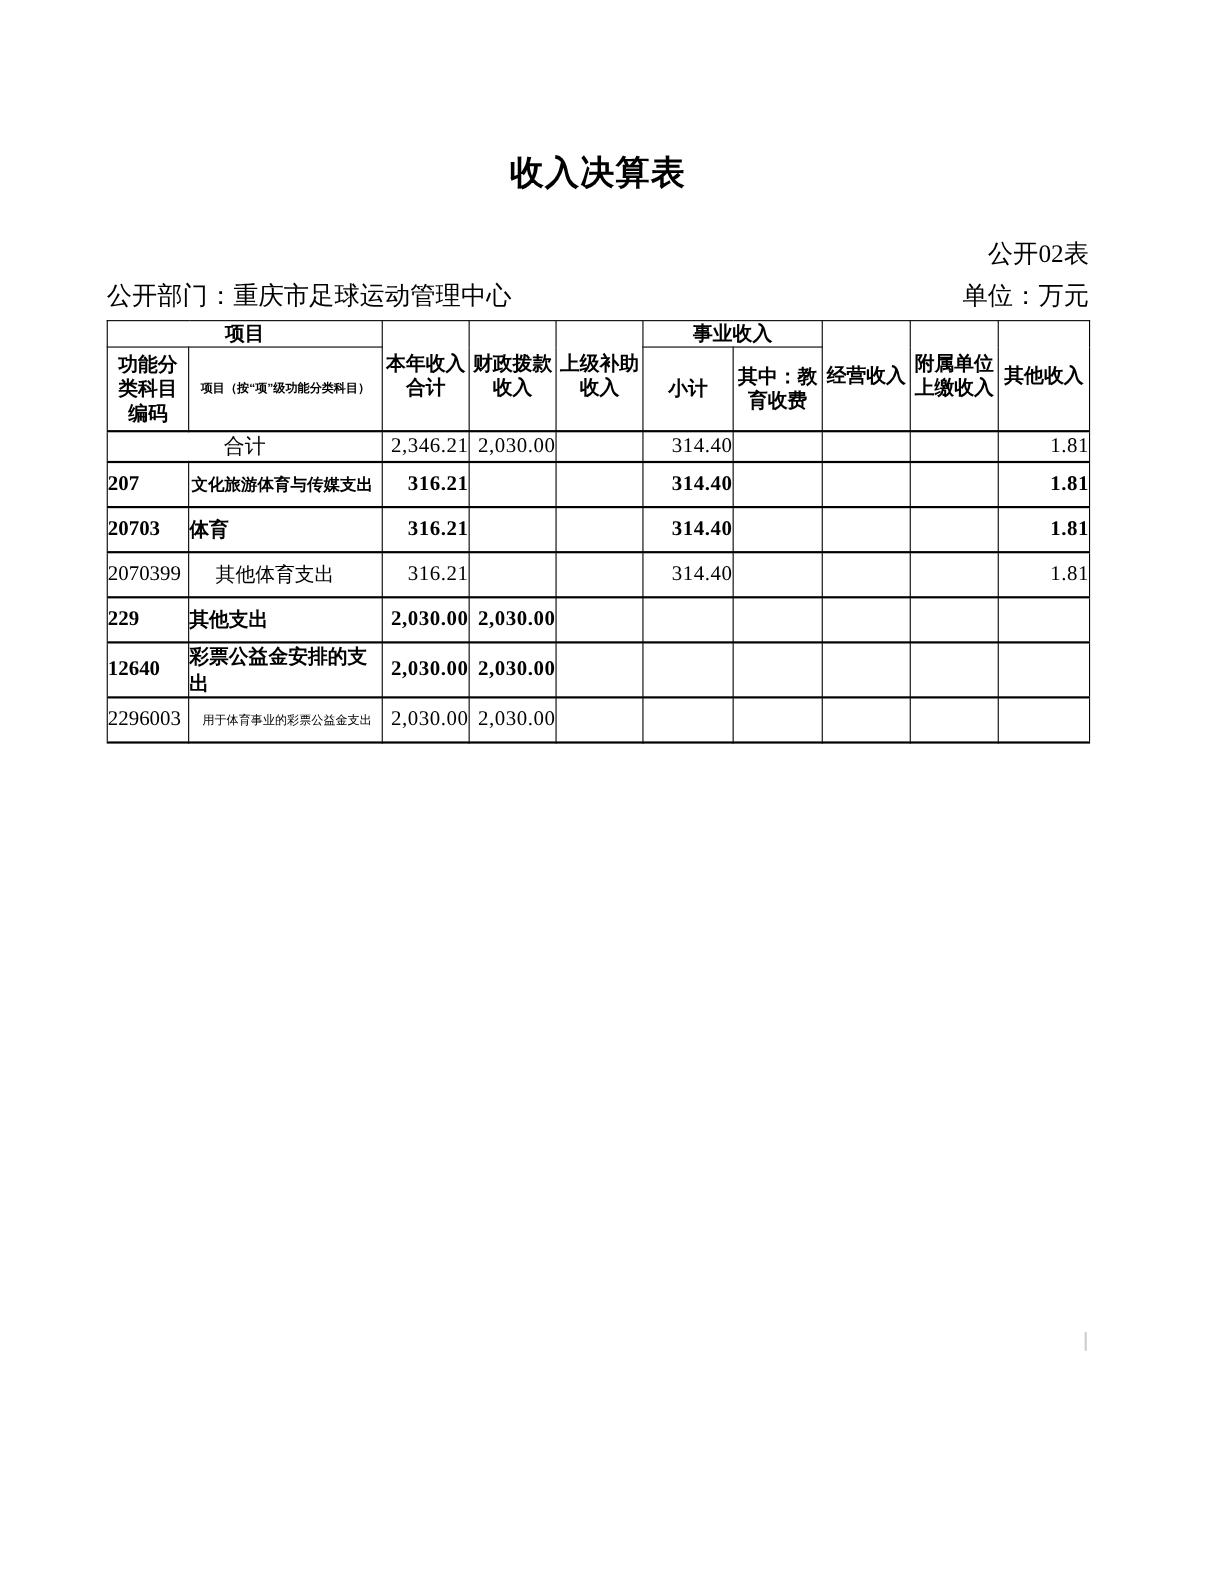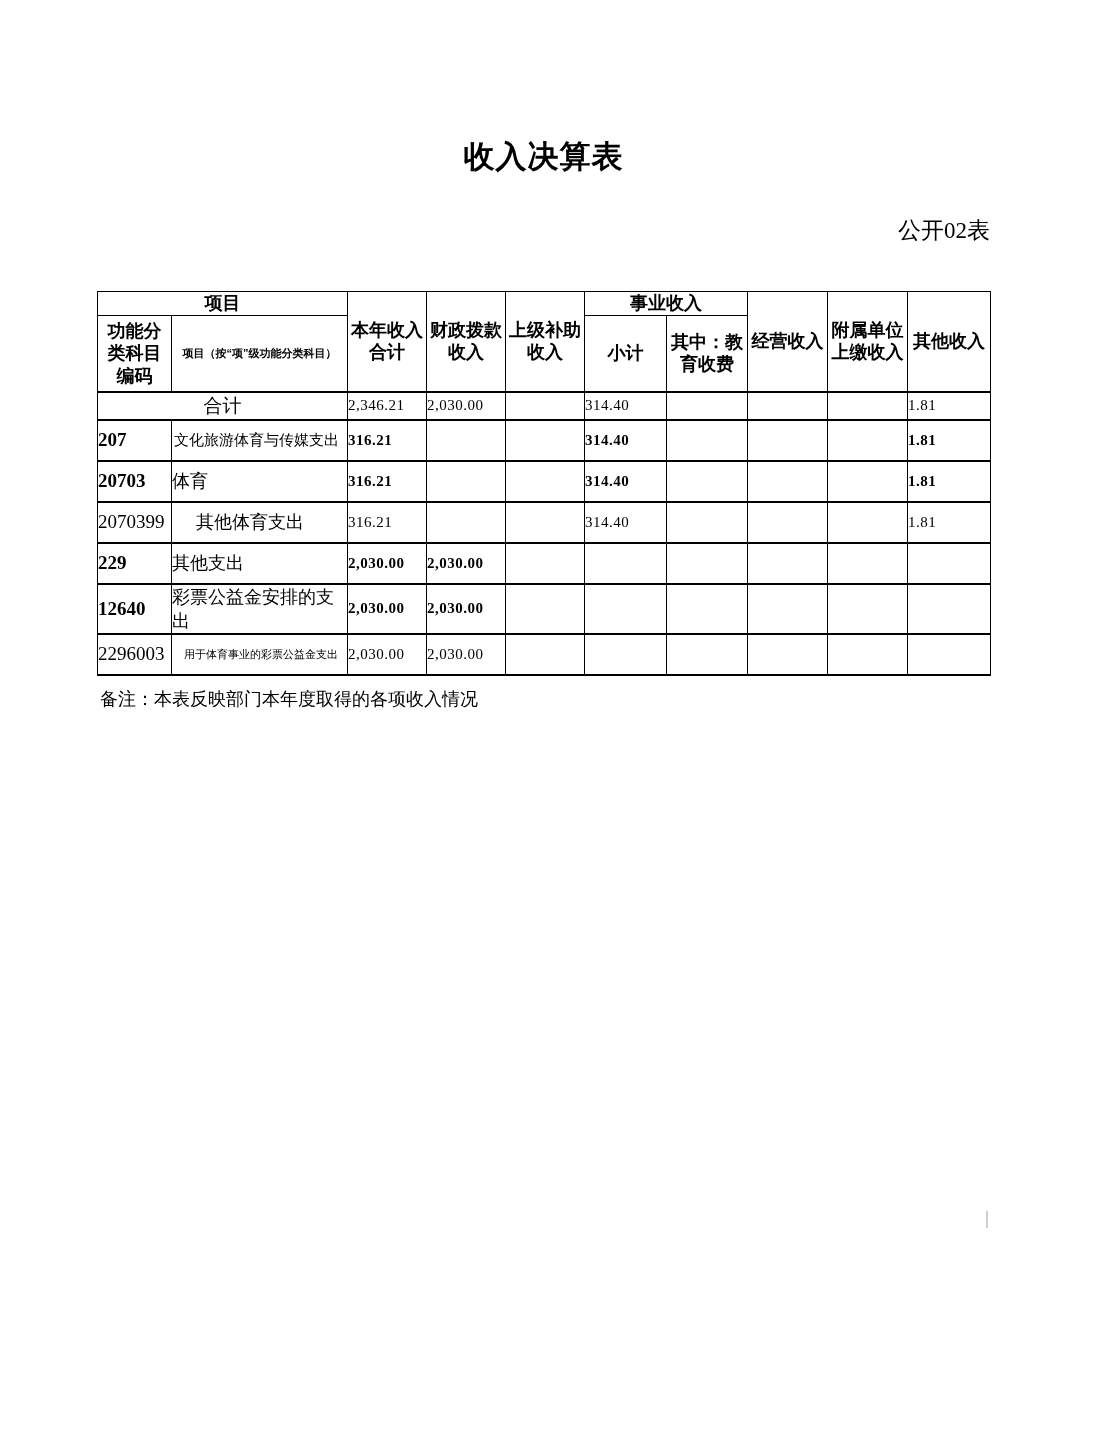--- a/index.html
+++ b/index.html
@@ -63,26 +63,26 @@
     padding: 0 1px;
   }
   .income-table tbody tr {
     height: 41px;
     border-top: 2px solid #000;
     border-bottom: 2px solid #000;
   }
   .income-table tbody tr.row-total { height: 20px; }
   .cell-code  { text-align: left;  font-size: 19px; padding-left: 4px; }
   .cell-item  { text-align: left;  font-size: 18px; padding-left: 3px; }
-  .cell-num   { text-align: left; font-size: 15px; padding-right: 4px; letter-spacing: 0.5px; }
+  .cell-num   { text-align: right; font-size: 19px; padding-right: 4px; letter-spacing: 0.5px; }
   .cell-total-label { text-align: center; font-size: 19px; }
   tr.row-bold .cell-code, tr.row-bold .cell-num { font-weight: bold; }
   tr.row-bold .cell-item {
     font-family: "Liberation Sans", "DejaVu Sans", sans-serif;
-    font-weight: normal;
+    font-weight: bold;
   }
   .cell-item.tight  { font-size: 15px; padding-left: 2px; }
   .cell-item.indent { padding-left: 24px; }
   .cell-item.small  { font-size: 11px; padding-left: 12px; }
   .footnote {
     position: absolute;
     left: 100px; top: 687px;
     font-size: 18px;
   }
   .artifact-line {
@@ -94,20 +94,24 @@
 </style>
 </head>
 <body>
 
 <div class="page">
 
   <div class="page-title">收入决算表</div>
 
   <div class="table-code">公开02表</div>
 
+  <div class="meta-row">
+    <span>公开部门：重庆市足球运动管理中心</span>
+    <span>单位：万元</span>
+  </div>
 
   <table class="income-table">
     <colgroup>
       <col style="width:74px">
         <col style="width:176px">
         <col style="width:79px">
         <col style="width:79px">
         <col style="width:79px">
       <col style="width:82px">
         <col style="width:81px">
@@ -213,17 +217,16 @@
         <td class="cell-num"></td>
         <td class="cell-num"></td>
         <td class="cell-num"></td>
         <td class="cell-num"></td>
         <td class="cell-num"></td>
         <td class="cell-num"></td>
       </tr>
     </tbody>
   </table>
 
-  <div class="footnote">备注：本表反映部门本年度取得的各项收入情况</div>
 
   <div class="artifact-line"></div>
 
 </div>
 
 </body></html>

